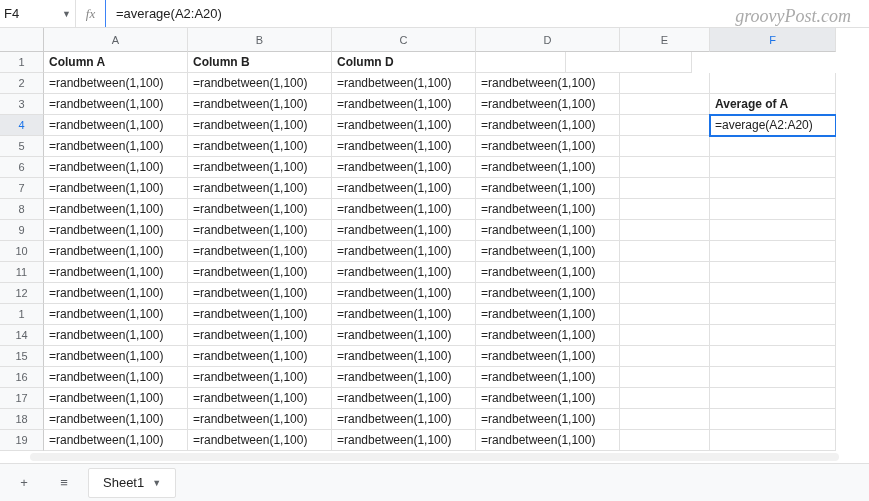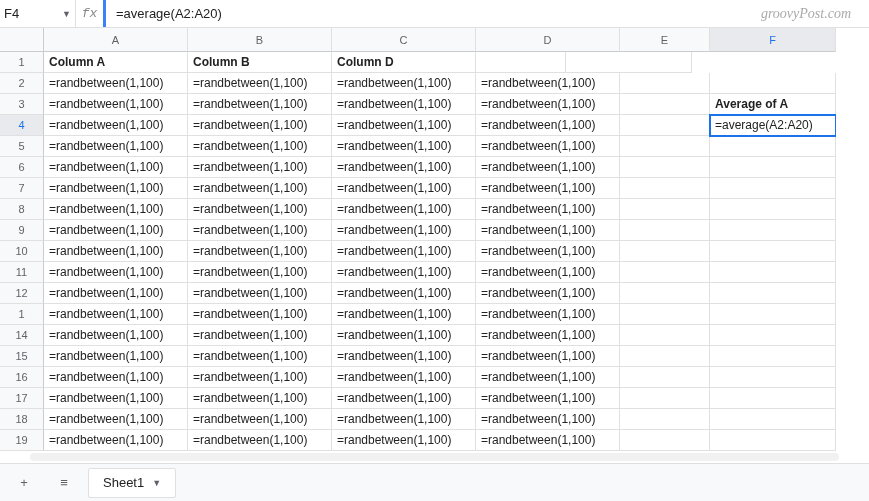--- a/index.html
+++ b/index.html
@@ -1,22 +1,22 @@
 <!DOCTYPE html>
 <html><head>
 <meta charset="utf-8">
 <style>
 * { margin: 0; padding: 0; box-sizing: border-box; }
 body { font-family: Arial, sans-serif; font-size: 13px; color: #222; background: #fff; width: 869px; height: 501px; overflow: hidden; position: relative; }
 .formula-bar { display: flex; align-items: center; height: 28px; border-bottom: 1px solid #e0e0e0; background: #fff; }
 .name-box { width: 76px; padding: 0 4px; font-size: 13px; color: #222; display: flex; align-items: center; justify-content: space-between; border-right: 1px solid #e0e0e0; height: 100%; }
 .name-box-arrow { font-size: 9px; color: #5f6368; }
-.fx-icon { width: 30px; text-align: center; font-style: italic; color: #888; font-size: 13px; font-family: Liberation Mono, monospace; border-right: 3px solid #3b82f6; height: 100%; display: flex; align-items: center; justify-content: center; }
+.fx-icon { width: 30px; text-align: center; font-style: italic; color: #888; font-size: 13px; font-family: Liberation Serif, serif; border-right: 1px solid #3b82f6; height: 100%; display: flex; align-items: center; justify-content: center; }
 .formula-input { flex: 1; padding: 0 10px; font-size: 13px; color: #222; height: 100%; display: flex; align-items: center; }
-.watermark { position: absolute; right: 18px; top: 6px; font-size: 14px; color: #aaa; font-style: italic; font-family: Georgia, serif; }
+.watermark { position: absolute; right: 18px; top: 6px; font-size: 18px; color: #aaa; font-style: italic; font-family: Georgia, serif; }
 .sheet-container { display: flex; height: 428px; overflow: hidden; }
 .corner { width: 44px; height: 24px; background: #f8f9fa; border-right: 1px solid #ccc; border-bottom: 1px solid #ccc; }
 .col-header { background: #f8f9fa; border-right: 1px solid #e0e0e0; border-bottom: 1px solid #ccc; font-size: 11px; color: #5f6368; display: flex; align-items: center; justify-content: center; }
 .col-header.active { background: #e8eaed; color: #1a73e8; }
 .row-header { width: 44px; background: #f8f9fa; border-right: 1px solid #ccc; border-bottom: 1px solid #e0e0e0; font-size: 11px; color: #5f6368; display: flex; align-items: center; justify-content: center; height: 21px; }
 .row-header.active { background: #e8eaed; color: #1a73e8; }
 .grid { display: flex; flex-direction: column; }
 .header-row { display: flex; }
 .body-rows { display: flex; flex-direction: column; overflow: hidden; }
 .row { display: flex; height: 21px; }

